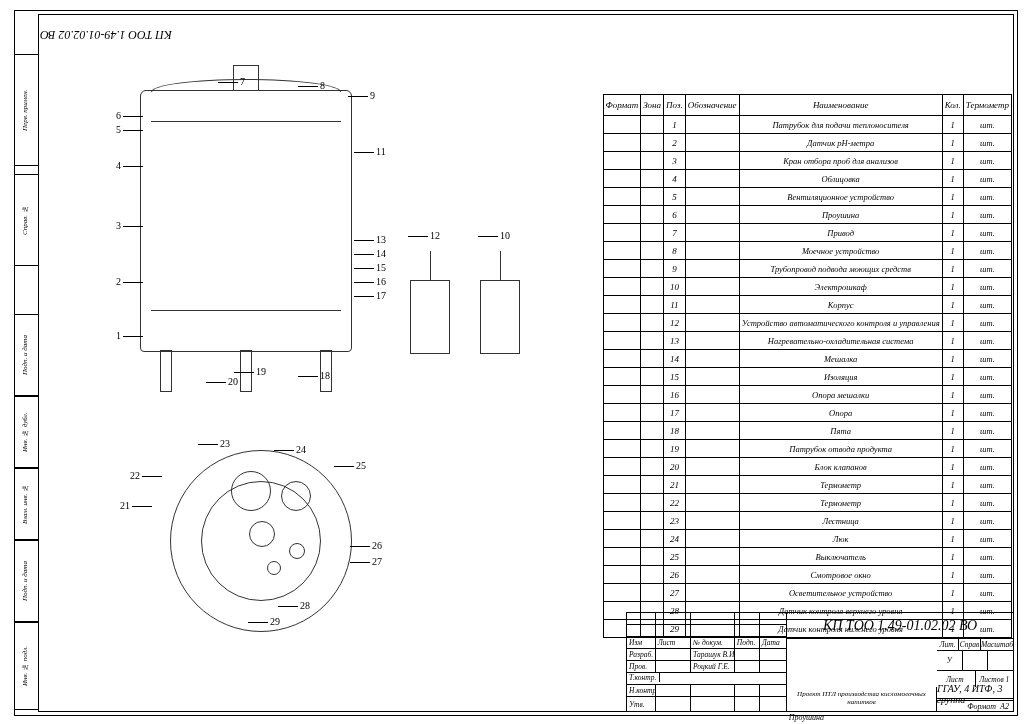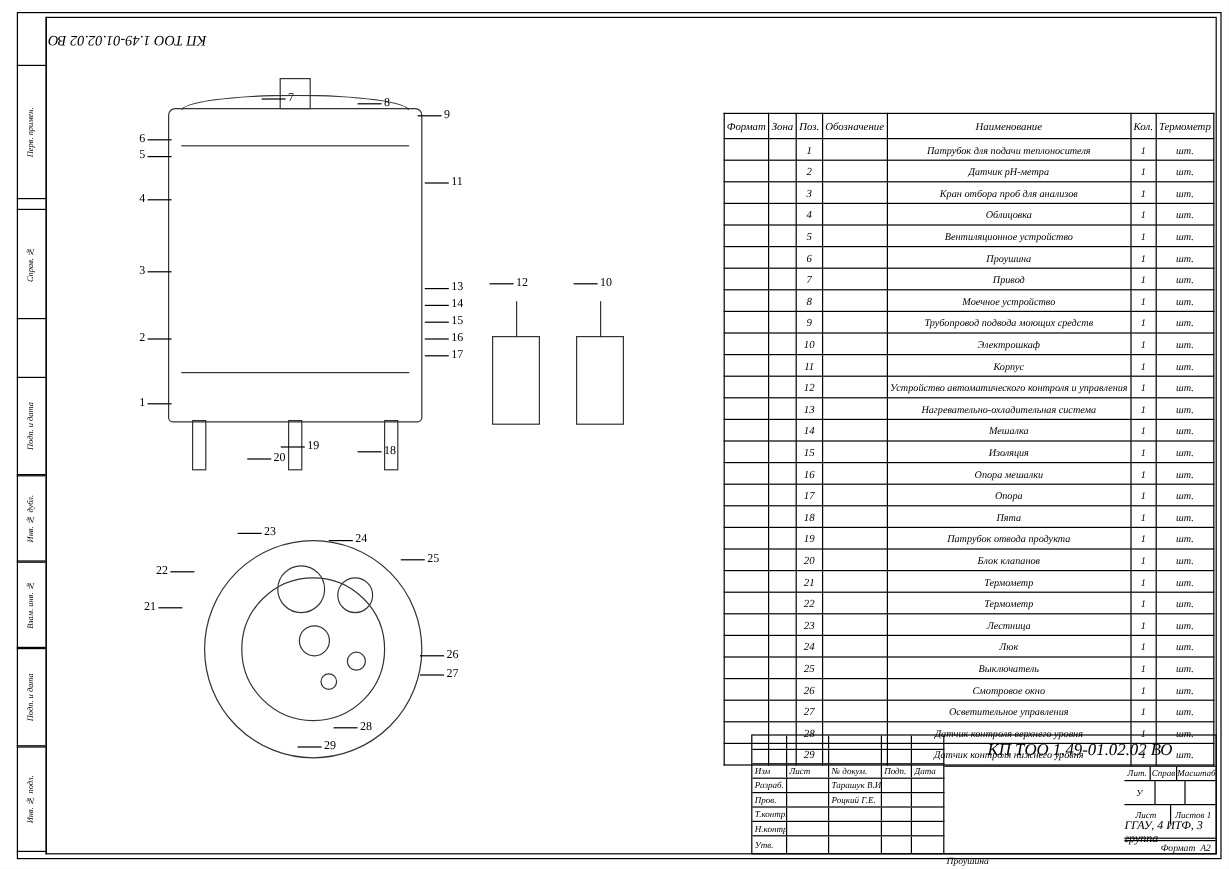--- a/index.html
+++ b/index.html
@@ -674,21 +674,21 @@
           <td></td>
           <td class="name">Смотровое окно</td>
           <td class="qty">1</td>
           <td class="qty">шт.</td>
         </tr>
         <tr>
           <td></td>
           <td></td>
           <td>27</td>
           <td></td>
-          <td class="name">Осветительное управления</td>
+          <td class="name">Осветительное устройство</td>
           <td class="qty">1</td>
           <td class="qty">шт.</td>
         </tr>
         <tr>
           <td></td>
           <td></td>
           <td>28</td>
           <td></td>
           <td class="name">Датчик контроля верхнего уровня</td>
           <td class="qty">1</td>
@@ -736,21 +736,21 @@
       <span class="c4"></span>
         <span class="c5"></span>
     </div>
     <div class="tb-row" style="top:48px;">
       <span class="c1">Пров.</span>
       <span class="c2"></span>
       <span class="c3">Роцкий Г.Е.</span>
       <span class="c4"></span>
         <span class="c5"></span>
     </div>
-    <div class="tb-row" style="top:60px;">
+    <div class="tb-row" style="top:60px;flex-direction:column;">
       <span class="c1">Т.контр.</span>
       <span class="c2"></span>
         <span class="c3"></span>
         <span class="c4"></span>
         <span class="c5"></span>
     </div>
     <div class="tb-row" style="top:72px;">
       <span class="c1">Н.контр.</span>
       <span class="c2"></span>
         <span class="c3"></span>
@@ -778,20 +778,21 @@
         <span>У</span>
         <span></span>
         <span></span>
       </div>
       <div class="mrow" style="border-bottom:none; height:16px;">
         <span><i>Лист</i>&nbsp;<i></i></span>
         <span><i>Листов</i>&nbsp;<i>1</i></span>
       </div>
     </div>
 
+    <div class="tb-project">Проект ПТЛ производства кисломолочных напитков</div>
     <div class="tb-org">ГГАУ, 4 ИТФ, 3 группа</div>
     <div class="tb-format">
       <span>Формат</span>&nbsp;&nbsp;
       <span>А2</span>
     </div>
   </div>
 
   <div class="copy-strip">Проушина</div>
 </div>
 

